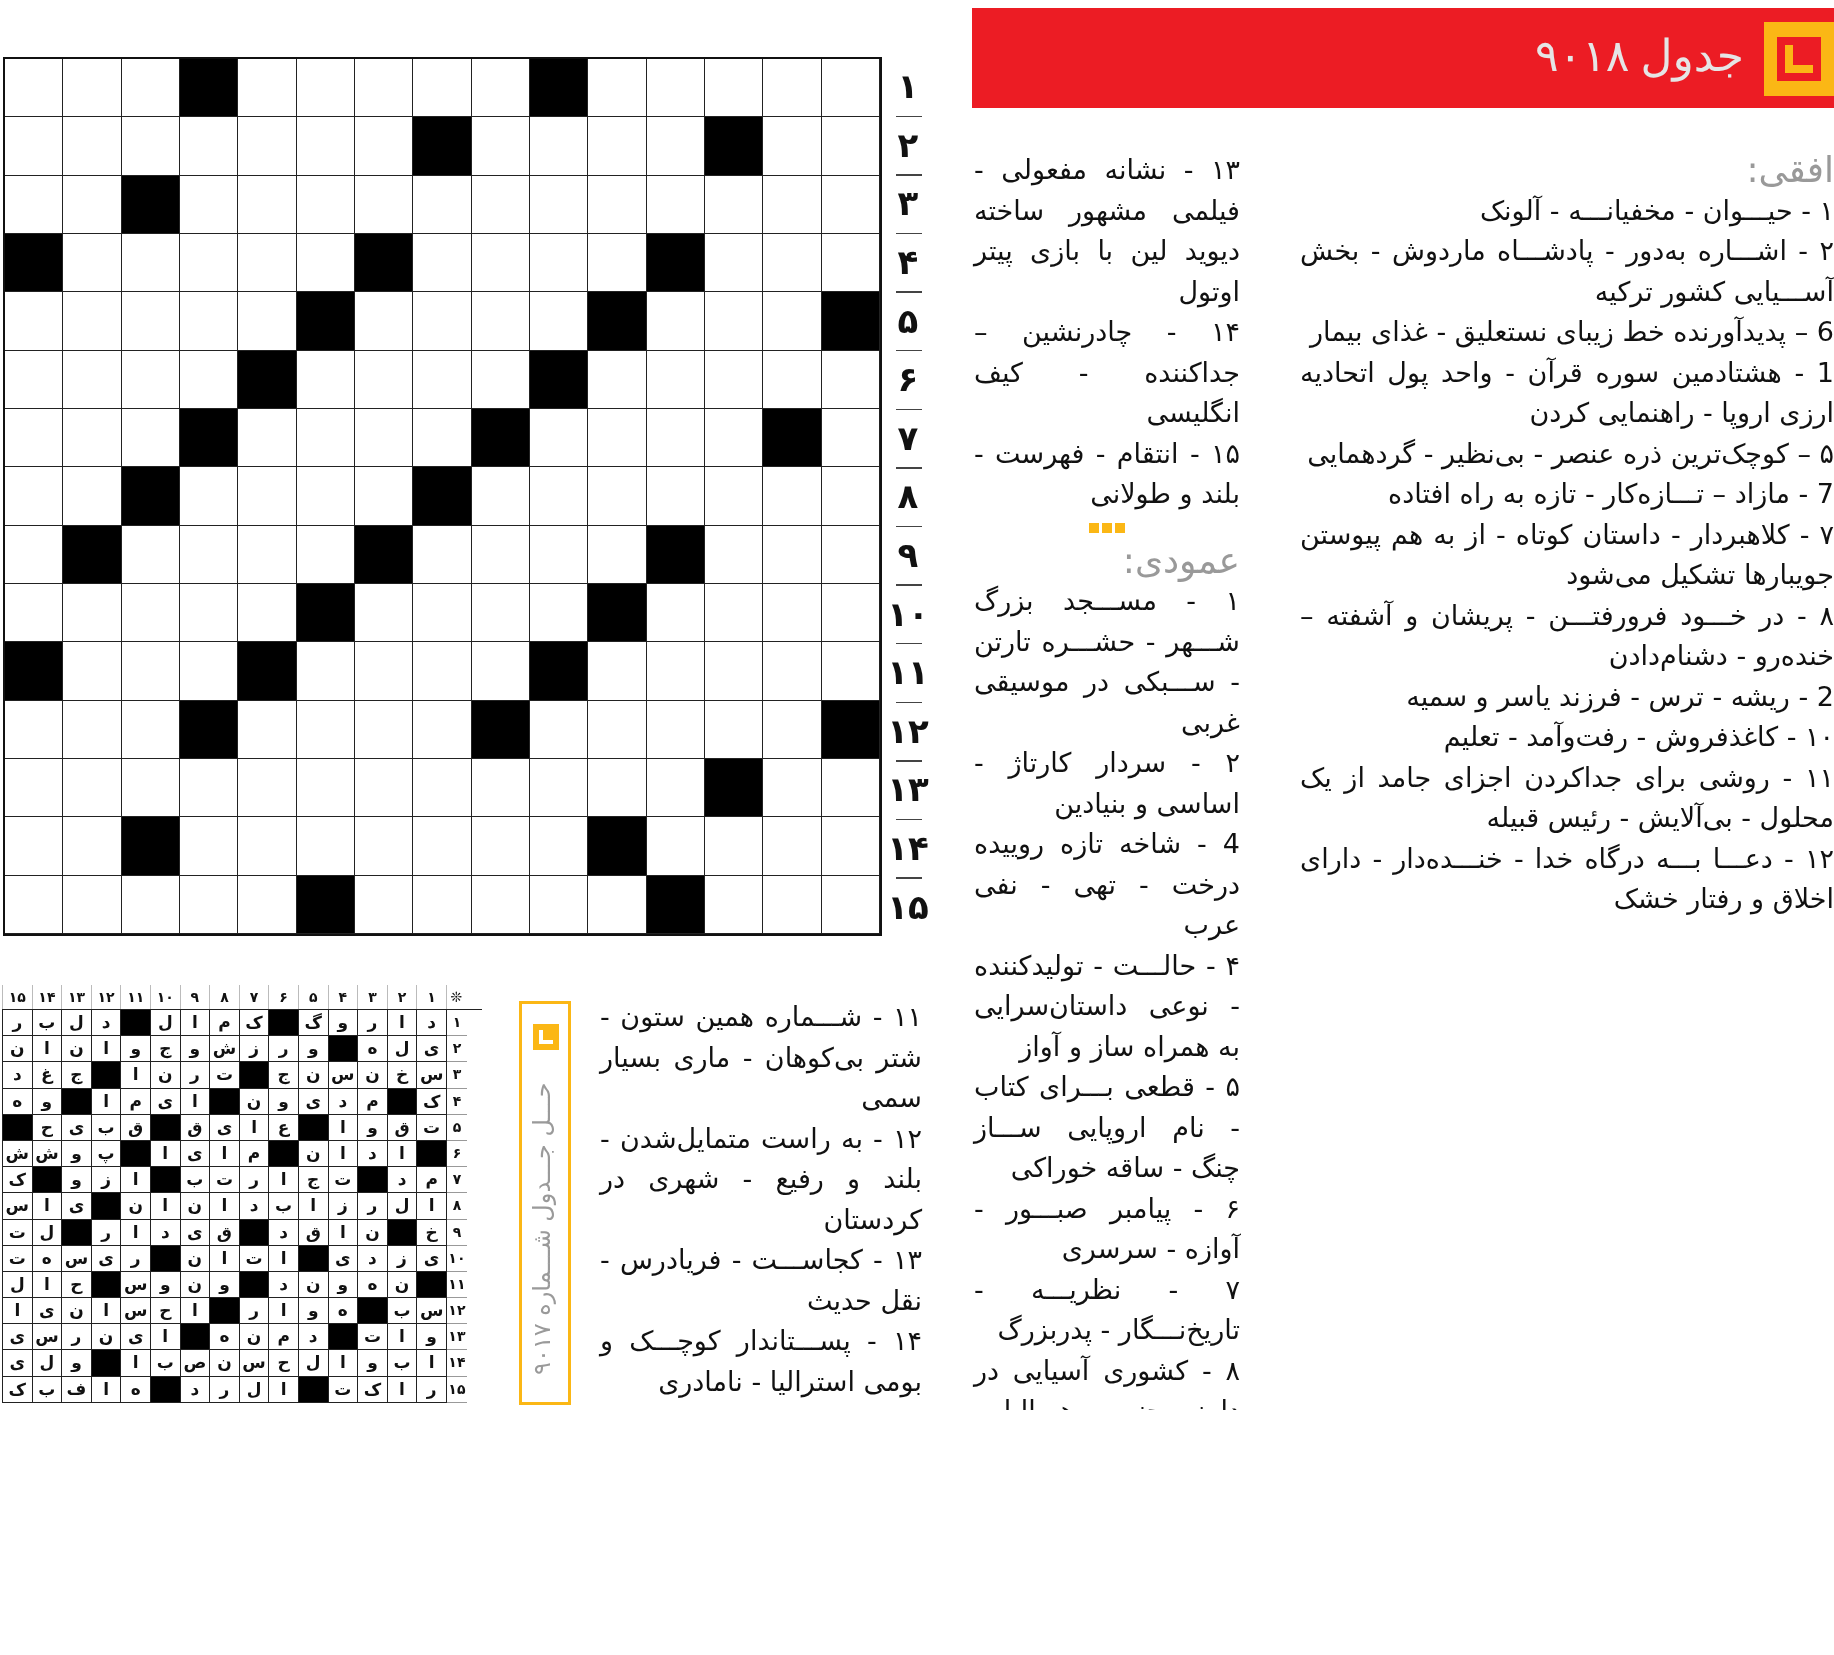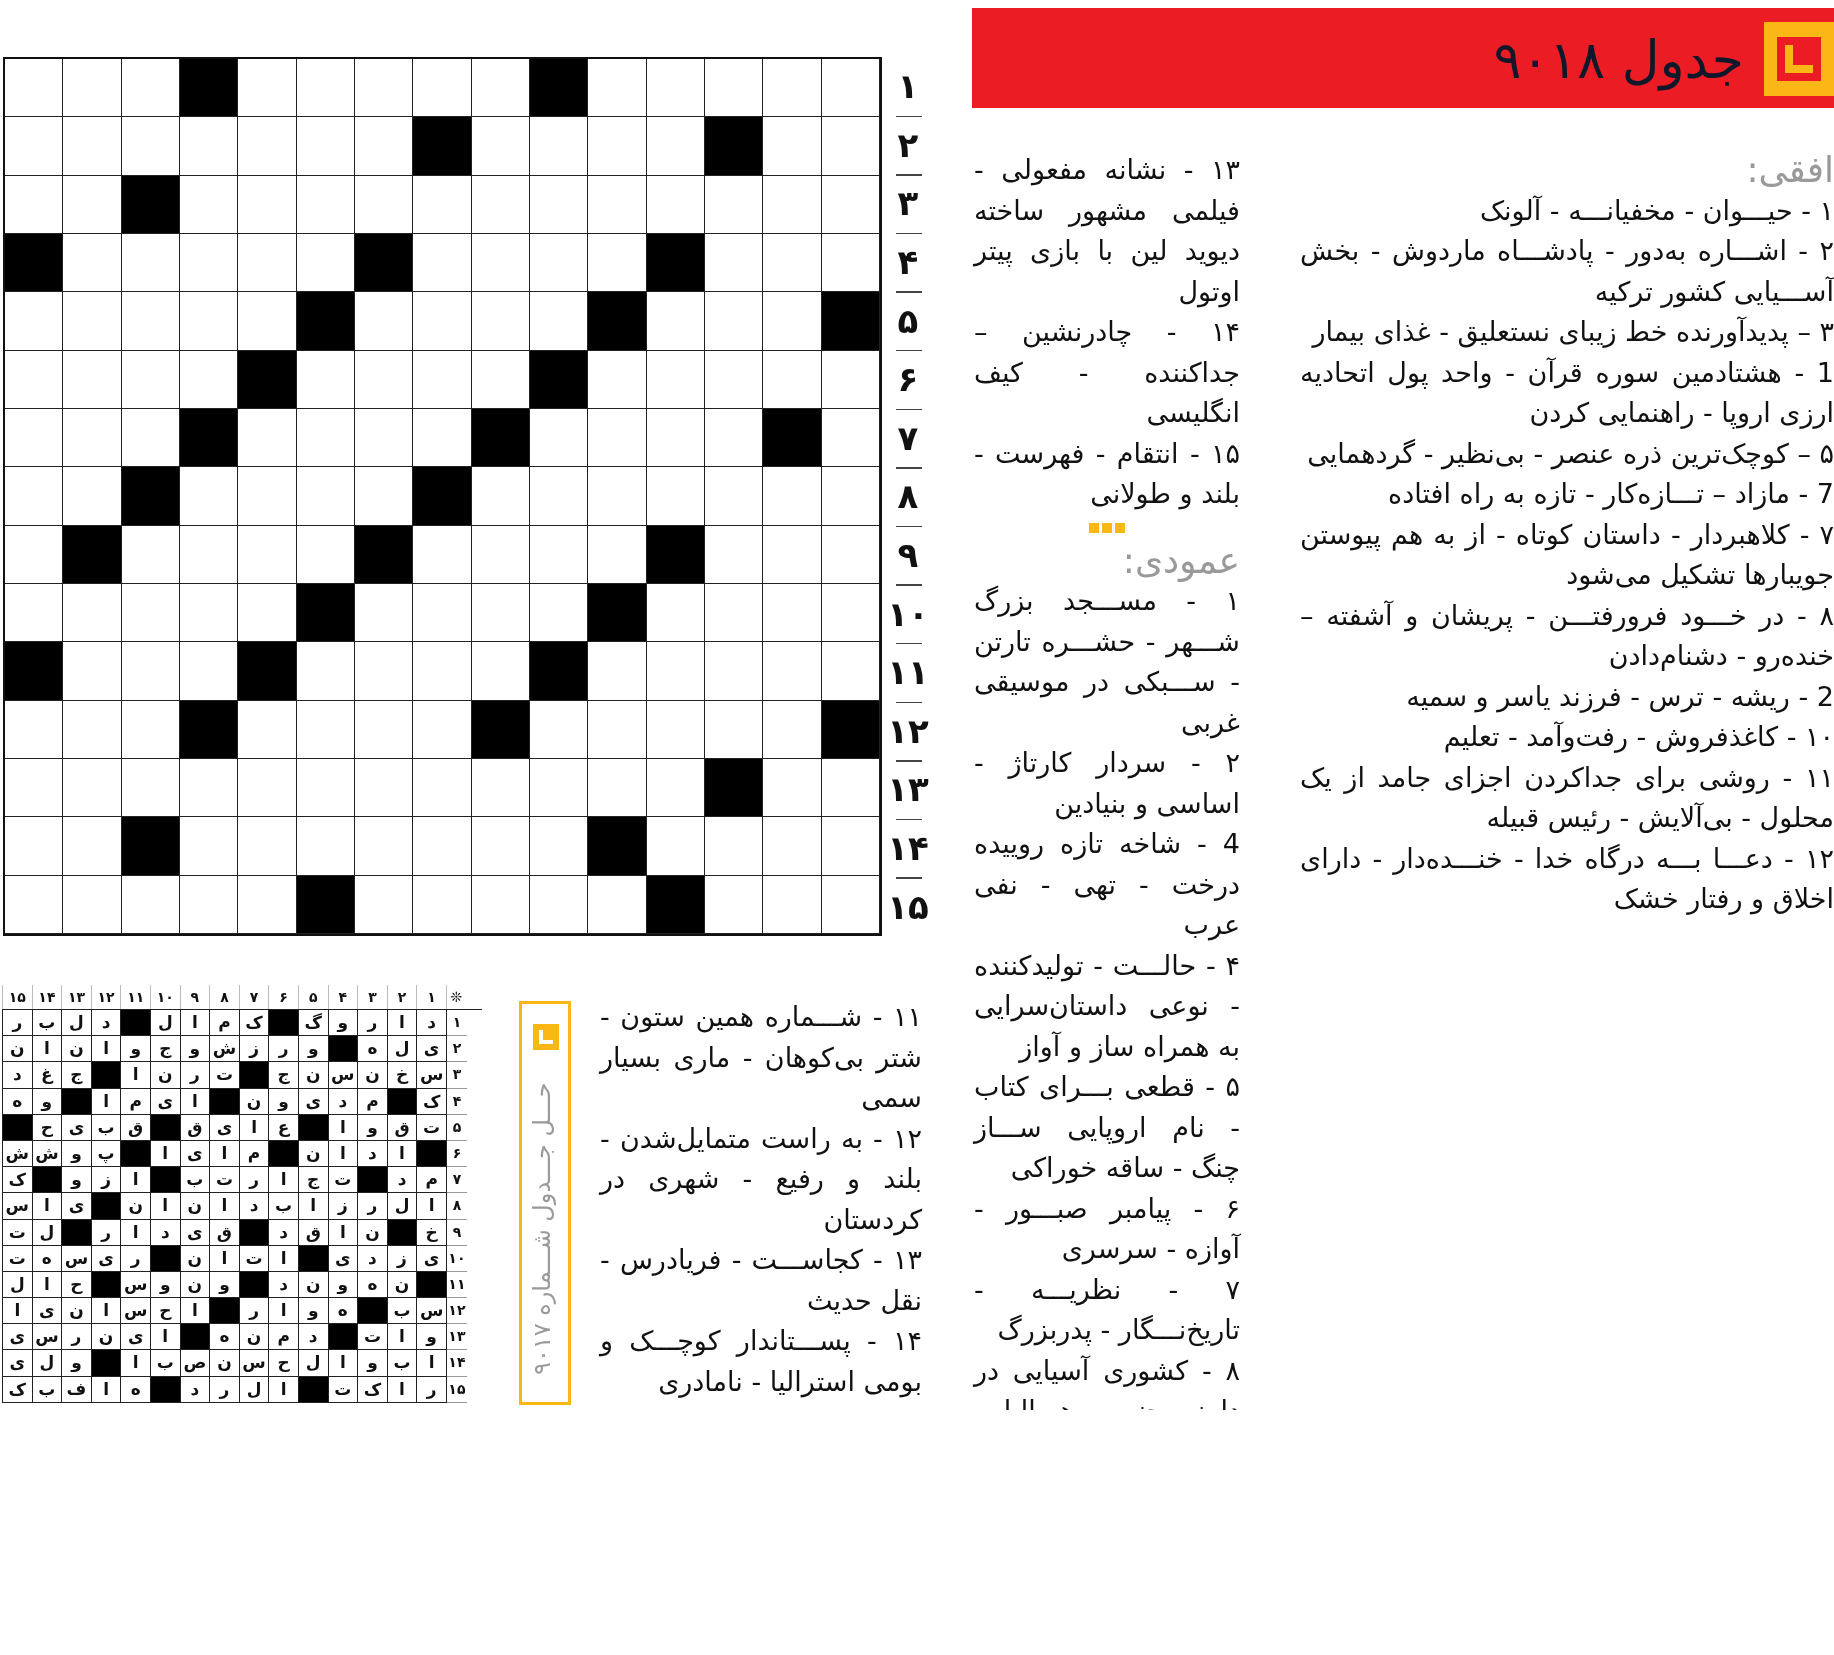--- a/index.html
+++ b/index.html
@@ -10,21 +10,21 @@
   .main-grid .cell.black{background:#000;}
   .row-nums{position:absolute;left:884px;top:57px;width:48px;height:879px;display:flex;flex-direction:column;}
   .row-nums .rn{flex:1;display:flex;align-items:center;justify-content:center;font-weight:bold;font-size:34px;position:relative;}
   .row-nums .rn + .rn::before{content:"";position:absolute;top:0;left:12px;right:10px;height:1.5px;background:#444;}
   
   .header{position:absolute;left:972px;top:8px;width:862px;height:100px;background:#ec1c24;}
   .header .logo{position:absolute;right:0;top:14px;width:74px;width:70px;height:74px;background:#fbb715;display:flex;align-items:center;justify-content:center;}
   .header .logo .inner{width:44px;height:44px;background:#ec1c24;position:relative;}
   .header .logo .inner::before{content:"";position:absolute;left:8px;top:8px;width:8px;height:28px;background:#fbb715;}
   .header .logo .inner::after{content:"";position:absolute;left:8px;bottom:8px;width:28px;height:8px;background:#fbb715;}
-  .header .title{position:absolute;right:90px;top:22px;color:#0f172a;font-size:52px;direction:rtl;}
+  .header .title{position:absolute;right:90px;top:22px;color:#e5e5e5;font-size:44px;direction:rtl;font-family:Liberation Serif, serif;}
   
   .col{position:absolute;direction:rtl;text-align:justify;font-size:27px;line-height:40.5px;}
   .col .heading{color:#999;font-size:36px;}
   .col1{left:1300px;top:150px;width:534px;}
   .col2{left:974px;top:150px;width:266px;}
   .col3{left:600px;top:965px;width:322px;margin-top:32px;}
   .dots{display:flex;justify-content:flex-start;gap:3px;direction:ltr;margin:8px 0 8px 115px;}
   .dots span{width:10px;height:10px;background:#fbb715;display:block;}
   
   .sol-label{position:absolute;left:519px;top:1001px;width:52px;height:404px;border:3px solid #fbb715;box-sizing:border-box;}
@@ -294,21 +294,21 @@
     <div class="rn">۱۲</div>
     <div class="rn">۱۳</div>
     <div class="rn">۱۴</div>
     <div class="rn">۱۵</div>
   </div>
 
 <div class="col col1">
   <div class="heading">افقی:</div>
   <div>۱ - حیـــوان - مخفیانـــه - آلونک</div>
   <div>۲ - اشـــاره به‌دور - پادشـــاه ماردوش - بخش آســـیایی کشور ترکیه</div>
-  <div>۳ – پدیدآورنده خط زیبای نستعلیق - غذای بیمار</div>
+  <div>6 – پدیدآورنده خط زیبای نستعلیق - غذای بیمار</div>
   <div>1 - هشتادمین سوره قرآن - واحد پول اتحادیه ارزی اروپا - راهنمایی کردن</div>
   <div>۵ – کوچک‌ترین ذره عنصر - بی‌نظیر - گردهمایی</div>
   <div>7 - مازاد – تـــازه‌کار - تازه به راه افتاده</div>
   <div>۷ - کلاهبردار - داستان کوتاه - از به هم پیوستن جویبارها تشکیل می‌شود</div>
   <div>۸ - در خـــود فرورفتـــن - پریشان و آشفته – خنده‌رو - دشنام‌دادن</div>
   <div>2 - ریشه - ترس - فرزند یاسر و سمیه</div>
   <div>۱۰ - کاغذفروش - رفت‌وآمد - تعلیم</div>
   <div>۱۱ - روشی برای جداکردن اجزای جامد از یک محلول - بی‌آلایش - رئیس قبیله</div>
   <div>۱۲ - دعـــا بـــه درگاه خدا - خنـــده‌دار - دارای اخلاق و رفتار خشک</div>
 </div>

